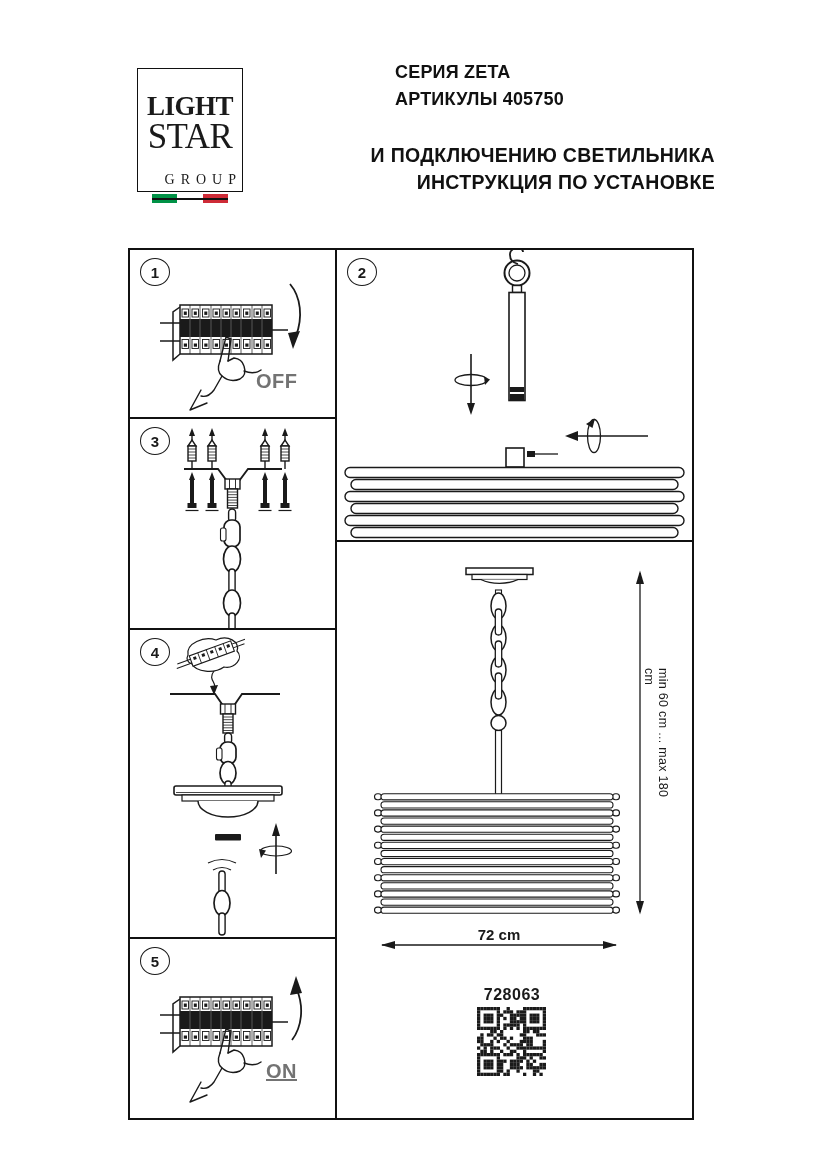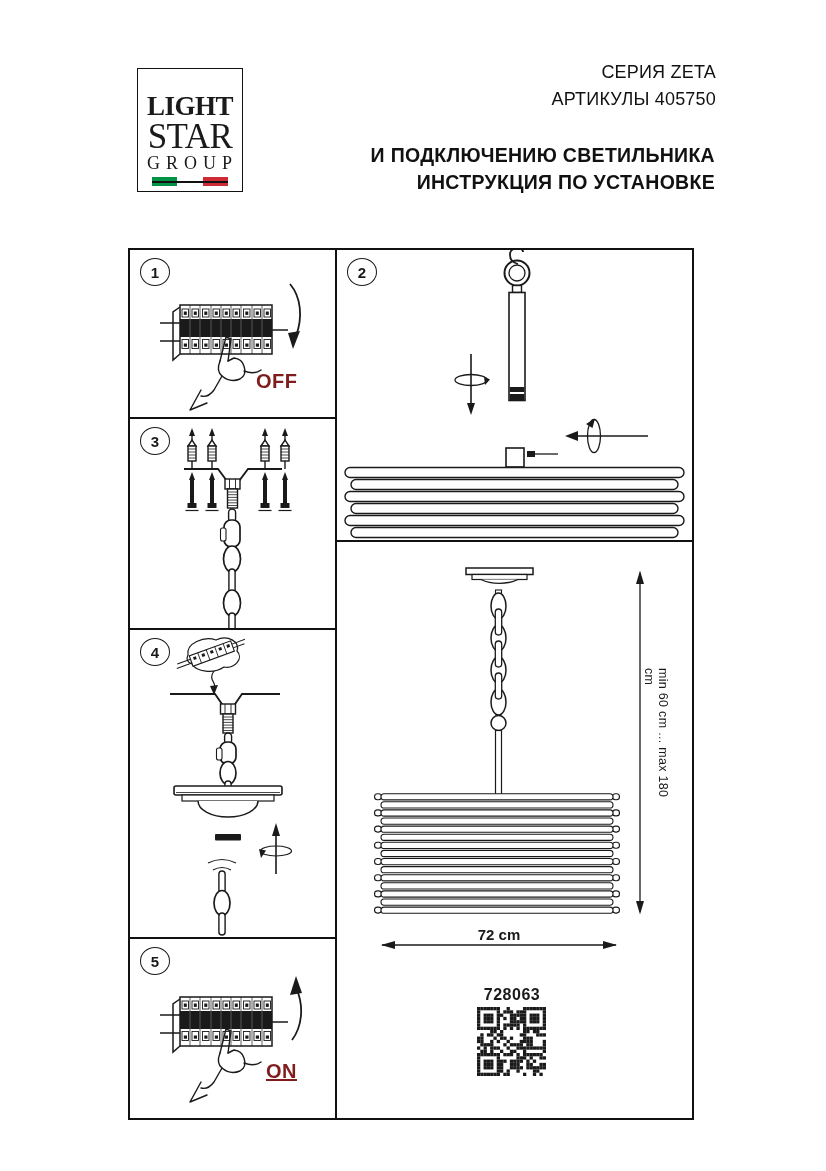--- a/index.html
+++ b/index.html
@@ -7,39 +7,39 @@
         font-family:"Liberation Sans",sans-serif;color:#1a1a1a;}
   svg{color:#1a1a1a;display:block;}
   .abs{position:absolute;}
 
   
   #logo-box{position:absolute;left:137px;top:68px;width:106px;height:124px;
             border:1.5px solid #111;box-sizing:border-box;text-align:center;
             font-family:"Liberation Serif",serif;}
   .logo-l1{font-size:27px;font-weight:700;line-height:29px;margin-top:23px;letter-spacing:-.5px;}
   .logo-l2{font-size:35px;font-weight:400;line-height:31px;letter-spacing:-.5px;}
-  .logo-l3{font-size:18px;font-weight:400;line-height:16px;letter-spacing:6px;margin-top:3px;margin-left:5px;}
+  .logo-l3{font-size:14px;font-weight:400;line-height:16px;letter-spacing:6px;margin-top:20px;margin-left:5px;text-align:right;}
   #flag{position:relative;width:76px;height:9px;margin:6px auto 0;display:flex;}
   #flag span{flex:1;height:100%;}
   #flag .mid-line{position:absolute;left:0;top:4px;width:100%;height:1.5px;background:#111;flex:none;}
 
-  .hdr-right{position:absolute;left:416px;top:59px;width:300px;text-align:right;
-             font-weight:400;font-size:18px;line-height:27px;letter-spacing:.2px;color:#111;}
+  .hdr-right{position:absolute;left:395px;top:59px;width:300px;text-align:left;
+             font-weight:700;font-size:18px;line-height:27px;letter-spacing:.2px;color:#111;}
   .hdr-instr{position:absolute;left:312px;top:142px;width:403px;text-align:right;
              font-weight:700;font-size:19.5px;line-height:26.5px;letter-spacing:.3px;color:#111;}
 
   
   #grid{position:absolute;left:128px;top:248px;width:566px;height:872px;
         border:2px solid #111;box-sizing:border-box;}
   .gline{position:absolute;background:#111;}
   .panel{position:absolute;background:#fff;}
   .badge{position:absolute;left:10px;top:8px;width:30px;height:28px;border:1.6px solid #1a1a1a;
          border-radius:50%;box-sizing:border-box;display:flex;align-items:center;justify-content:center;
          font-size:15px;font-weight:700;background:#fff;}
-  .step-label{position:absolute;font-size:20px;font-weight:700;letter-spacing:.5px;color:#7f1d1d;}
+  .step-label{position:absolute;font-size:20px;font-weight:700;letter-spacing:.5px;color:#737373;}
 
   
   .dim-w{position:absolute;left:92px;top:384px;width:140px;text-align:center;
          font-size:15px;font-weight:700;}
   .dim-h{position:absolute;left:305px;top:126px;height:140px;writing-mode:vertical-rl;
          font-size:12.5px;font-weight:400;letter-spacing:.3px;display:flex;align-items:center;}
   .article-no{position:absolute;left:105px;top:444px;width:140px;text-align:center;
          font-size:16px;font-weight:700;letter-spacing:.5px;}
 </style>
 </head>

